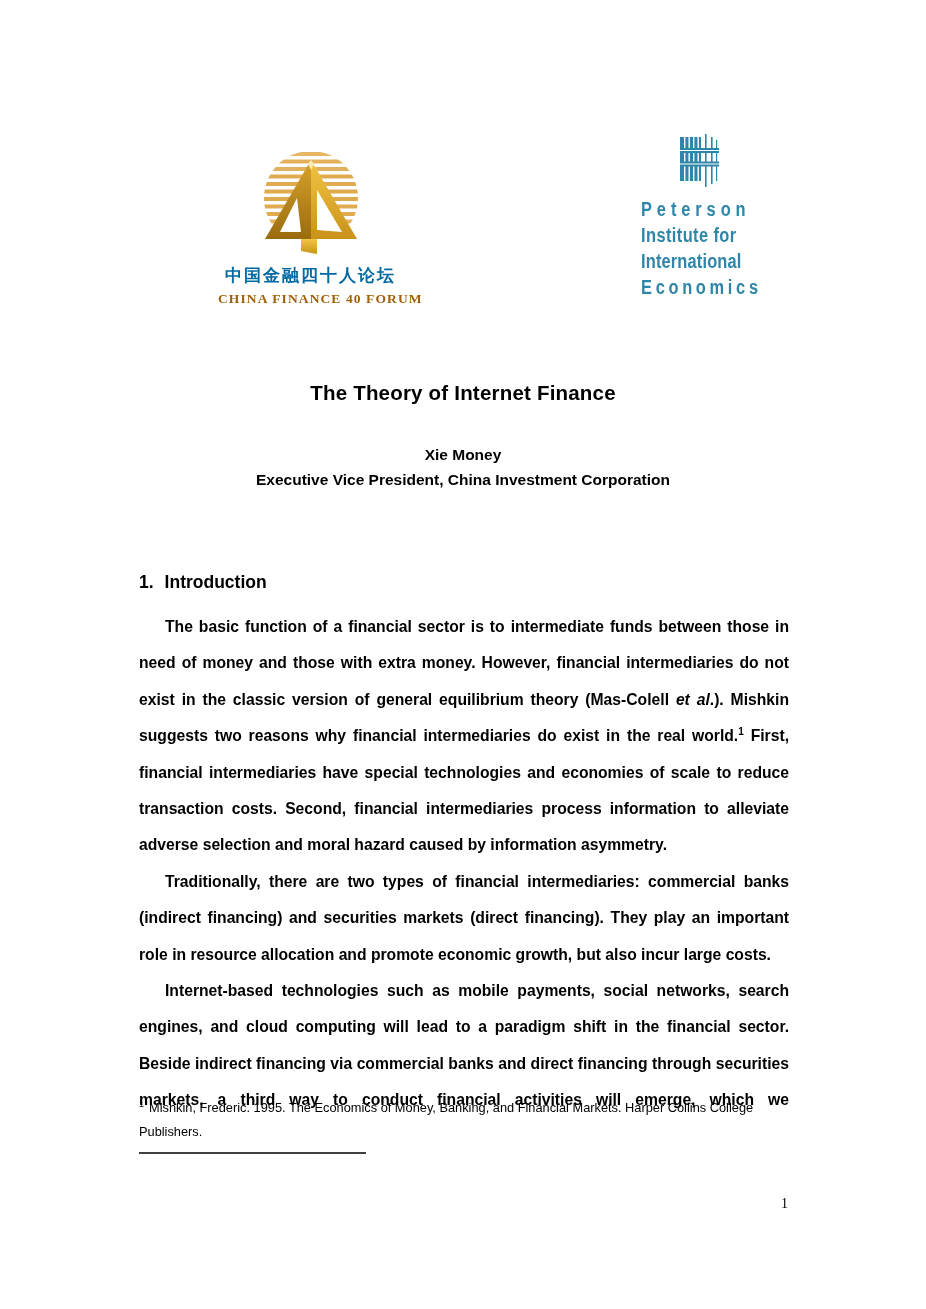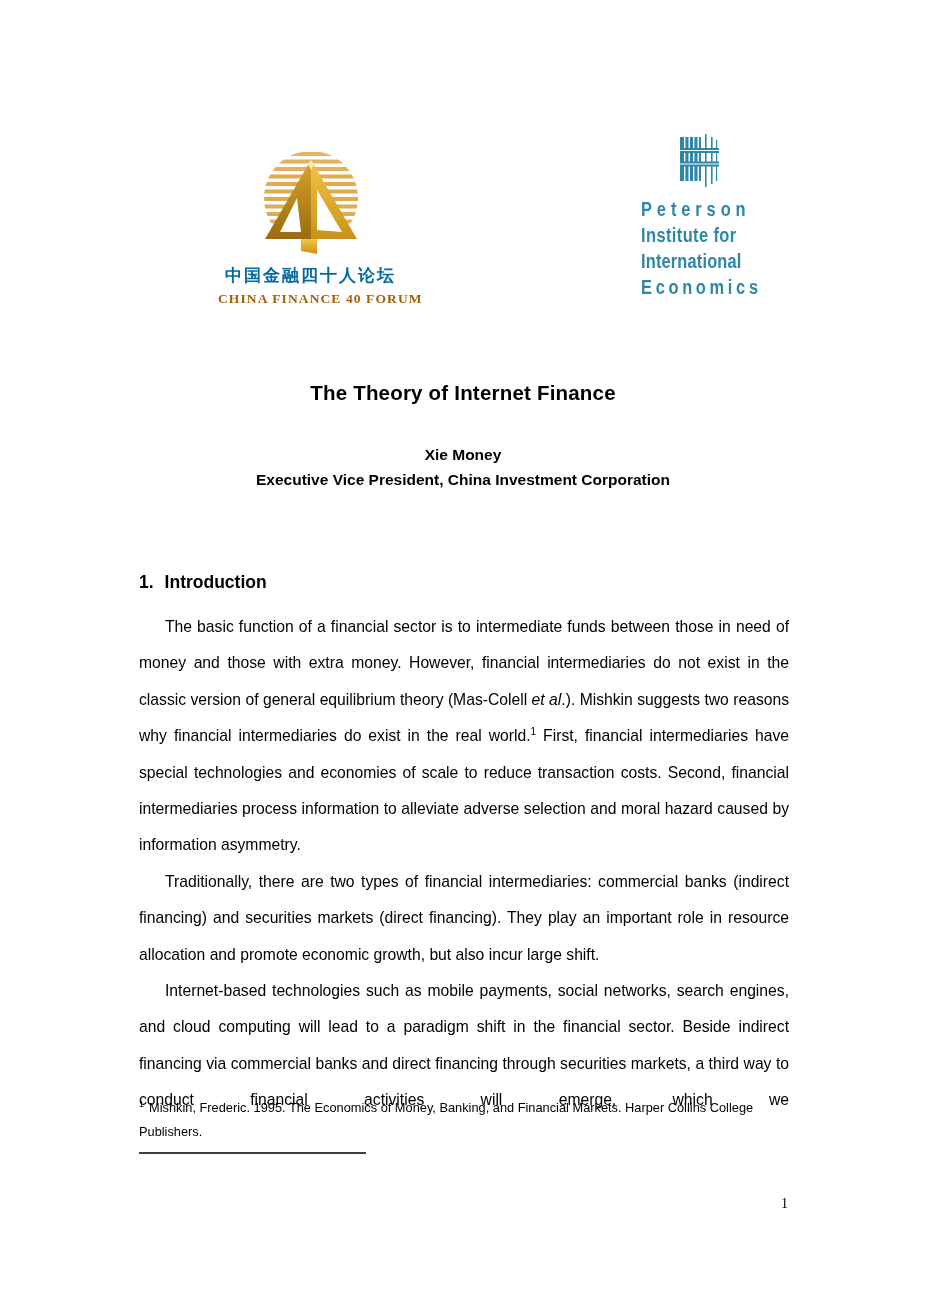--- a/index.html
+++ b/index.html
@@ -69,20 +69,21 @@
     position:absolute; left:139px; top:572px;
     font-size:17.5px; font-weight:bold;
   }
   .sec-num { margin-right:11px; }
 
   .body-text {
     position:absolute; left:139px; top:609px; width:650px;
     font-size:15.7px;
     line-height:36.4px;
     text-align:justify;
+    font-weight:bold;
   }
   .body-text p { text-indent:26px; margin:0; }
   .body-text p.cut { text-align-last:justify; }
   .body-text sup.fn-ref {
     font-size:10px; line-height:0; vertical-align:super;
   }
   .body-text i { font-style:italic; }
 
   
   .footnote-rule {
@@ -177,21 +178,21 @@
     <div>Xie Money</div>
     <div>Executive Vice President, China Investment Corporation</div>
   </div>
 
   <h2 class="section-heading">
     <span class="sec-num">1.</span><span>Introduction</span>
   </h2>
 
   <div class="body-text">
     <p><span>The basic function of a financial sector is to intermediate funds between those in need of money and those with extra money. However, financial intermediaries do not exist in the classic version of general equilibrium theory (Mas-Colell </span><i>et al</i><span>.). Mishkin suggests two reasons why financial intermediaries do exist in the real world.</span><sup class="fn-ref">1</sup><span> First, financial intermediaries have special technologies and economies of scale to reduce transaction costs. Second, financial intermediaries process information to alleviate adverse selection and moral hazard caused by information asymmetry.</span></p>
-    <p>Traditionally, there are two types of financial intermediaries: commercial banks (indirect financing) and securities markets (direct financing). They play an important role in resource allocation and promote economic growth, but also incur large shift.</p>
+    <p>Traditionally, there are two types of financial intermediaries: commercial banks (indirect financing) and securities markets (direct financing). They play an important role in resource allocation and promote economic growth, but also incur large costs.</p>
     <p class="cut">Internet-based technologies such as mobile payments, social networks, search engines, and cloud computing will lead to a paradigm shift in the financial sector. Beside indirect financing via commercial banks and direct financing through securities markets, a third way to conduct financial activities will emerge, which we</p>
   </div>
 
   <div class="footnote-rule"></div>
   <div class="footnote">
     <sup>1</sup><span class="fn-body">Mishkin, Frederic. 1995. The Economics of Money, Banking, and Financial Markets. Harper Collins College Publishers.</span>
   </div>
 
   <div class="pagenum">1</div>
 

